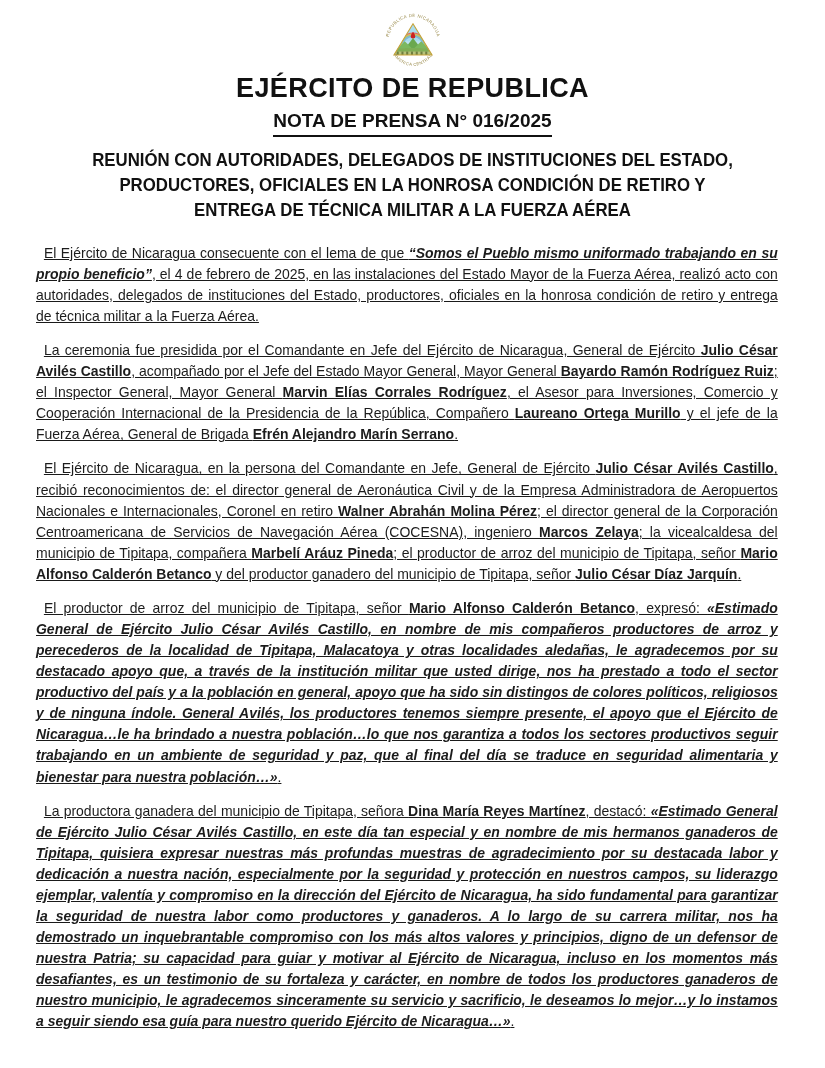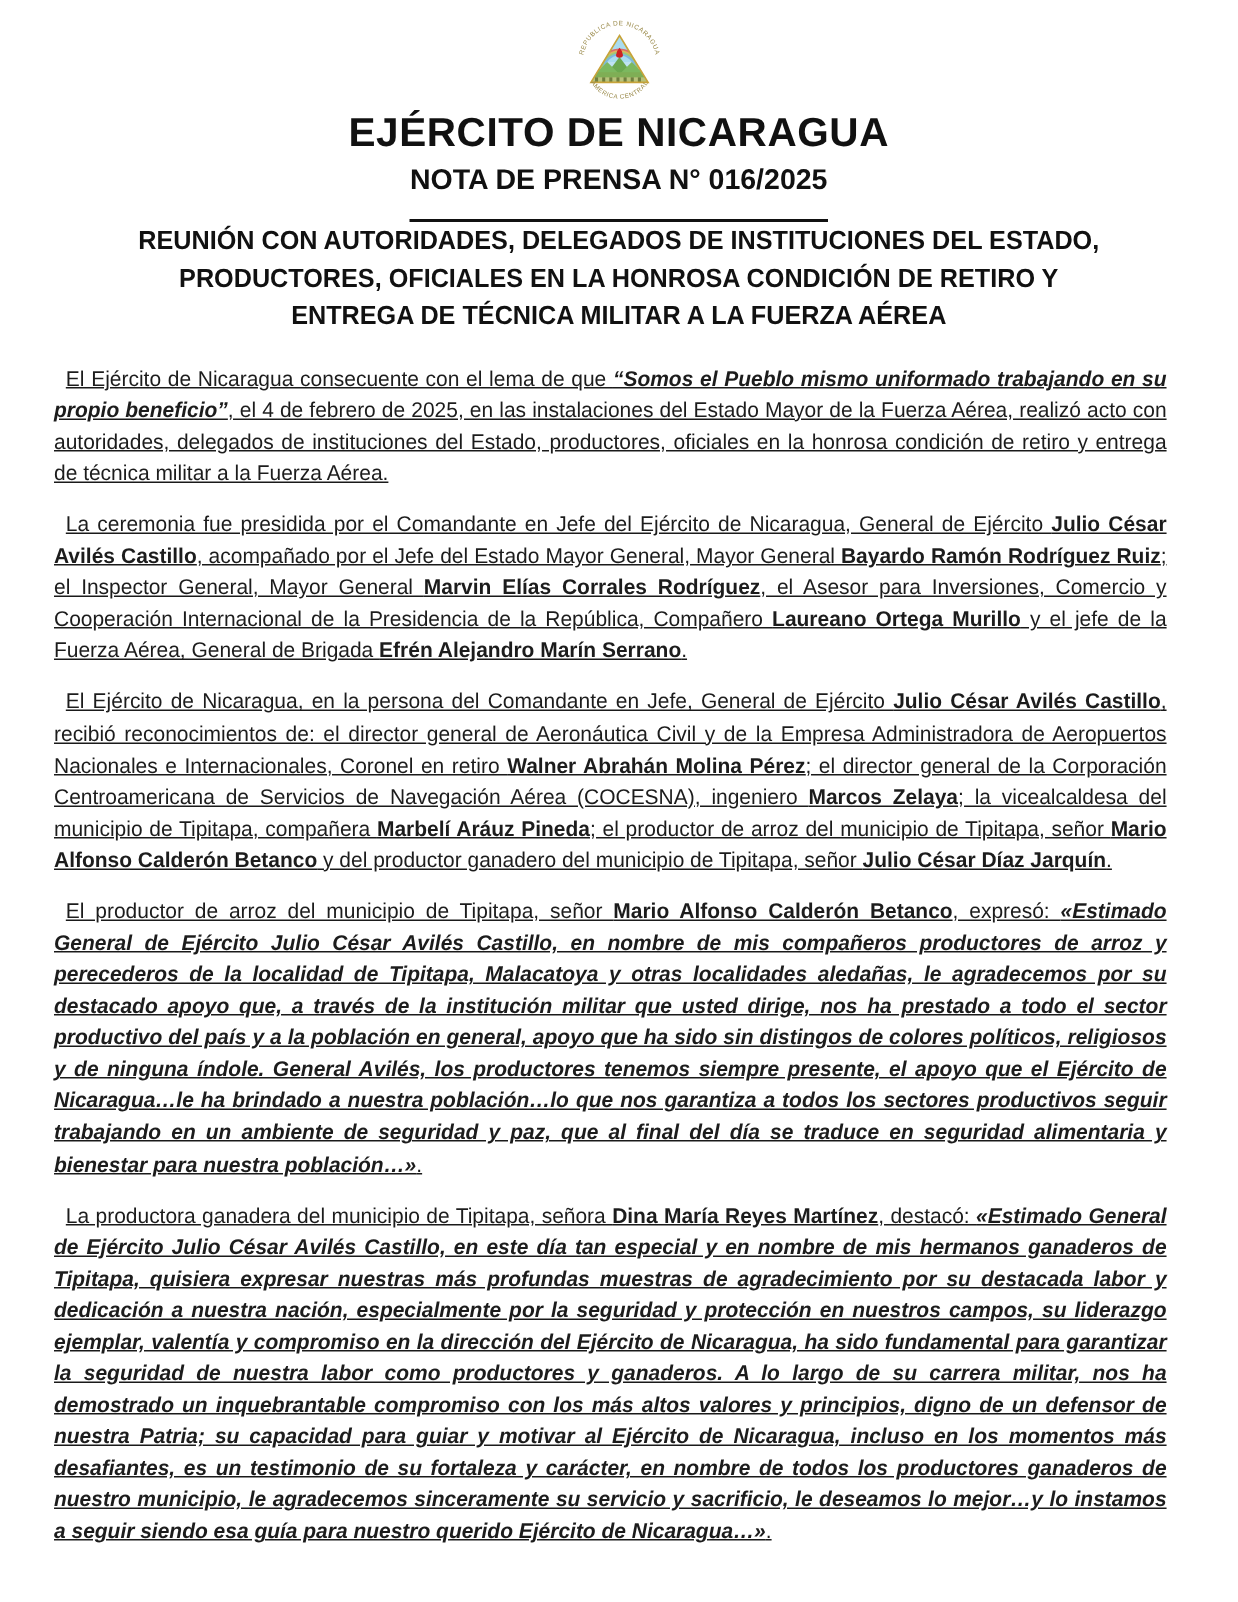--- a/index.html
+++ b/index.html
@@ -55,21 +55,21 @@
   .press-no {
     text-align: center;
     font-size: 19px;
     font-weight: bold;
     margin: 9px 0 0 0;
     line-height: 1.1;
     color: #111;
   }
   .press-no span {
     border-bottom: 2px solid #111;
-    padding-bottom: 15px;
+    padding-bottom: 4px;
   }
 
   .doc-heading {
     text-align: center;
     font-weight: bold;
     font-size: 17.5px;
     line-height: 1.42;
     margin: 16px 14px 0 14px;
     color: #111;
     transform: scaleX(0.96);
@@ -159,21 +159,21 @@
       <polygon points="50,26 78,72 22,72" fill="none" stroke="#c7a33a" stroke-width="1.6"></polygon>
       <text font-size="6.4" font-family="Liberation Sans, sans-serif" fill="#9a8a4a" letter-spacing="0.6">
         <textPath href="#arcTop" startOffset="50%" text-anchor="middle">REPUBLICA DE NICARAGUA</textPath>
       </text>
       <text font-size="6.2" font-family="Liberation Sans, sans-serif" fill="#9a8a4a" letter-spacing="0.6">
         <textPath href="#arcBot" startOffset="50%" text-anchor="middle">AMERICA CENTRAL</textPath>
       </text>
     </svg>
   </div>
 
-  <div class="org-title">EJÉRCITO DE NICARAGUA</div>
+  <div class="org-title">EJÉRCITO DE REPUBLICA</div>
   <div class="press-no"><span>NOTA DE PRENSA N° 016/2025</span></div>
 
   <div class="doc-heading">
     <span class="hl">REUNIÓN CON AUTORIDADES, DELEGADOS DE INSTITUCIONES DEL ESTADO,</span>
     <span class="hl">PRODUCTORES, OFICIALES EN LA HONROSA CONDICIÓN DE RETIRO Y</span>
     <span class="hl">ENTREGA DE TÉCNICA MILITAR A LA FUERZA AÉREA</span>
   </div>
 
   <div class="body-text">
 

